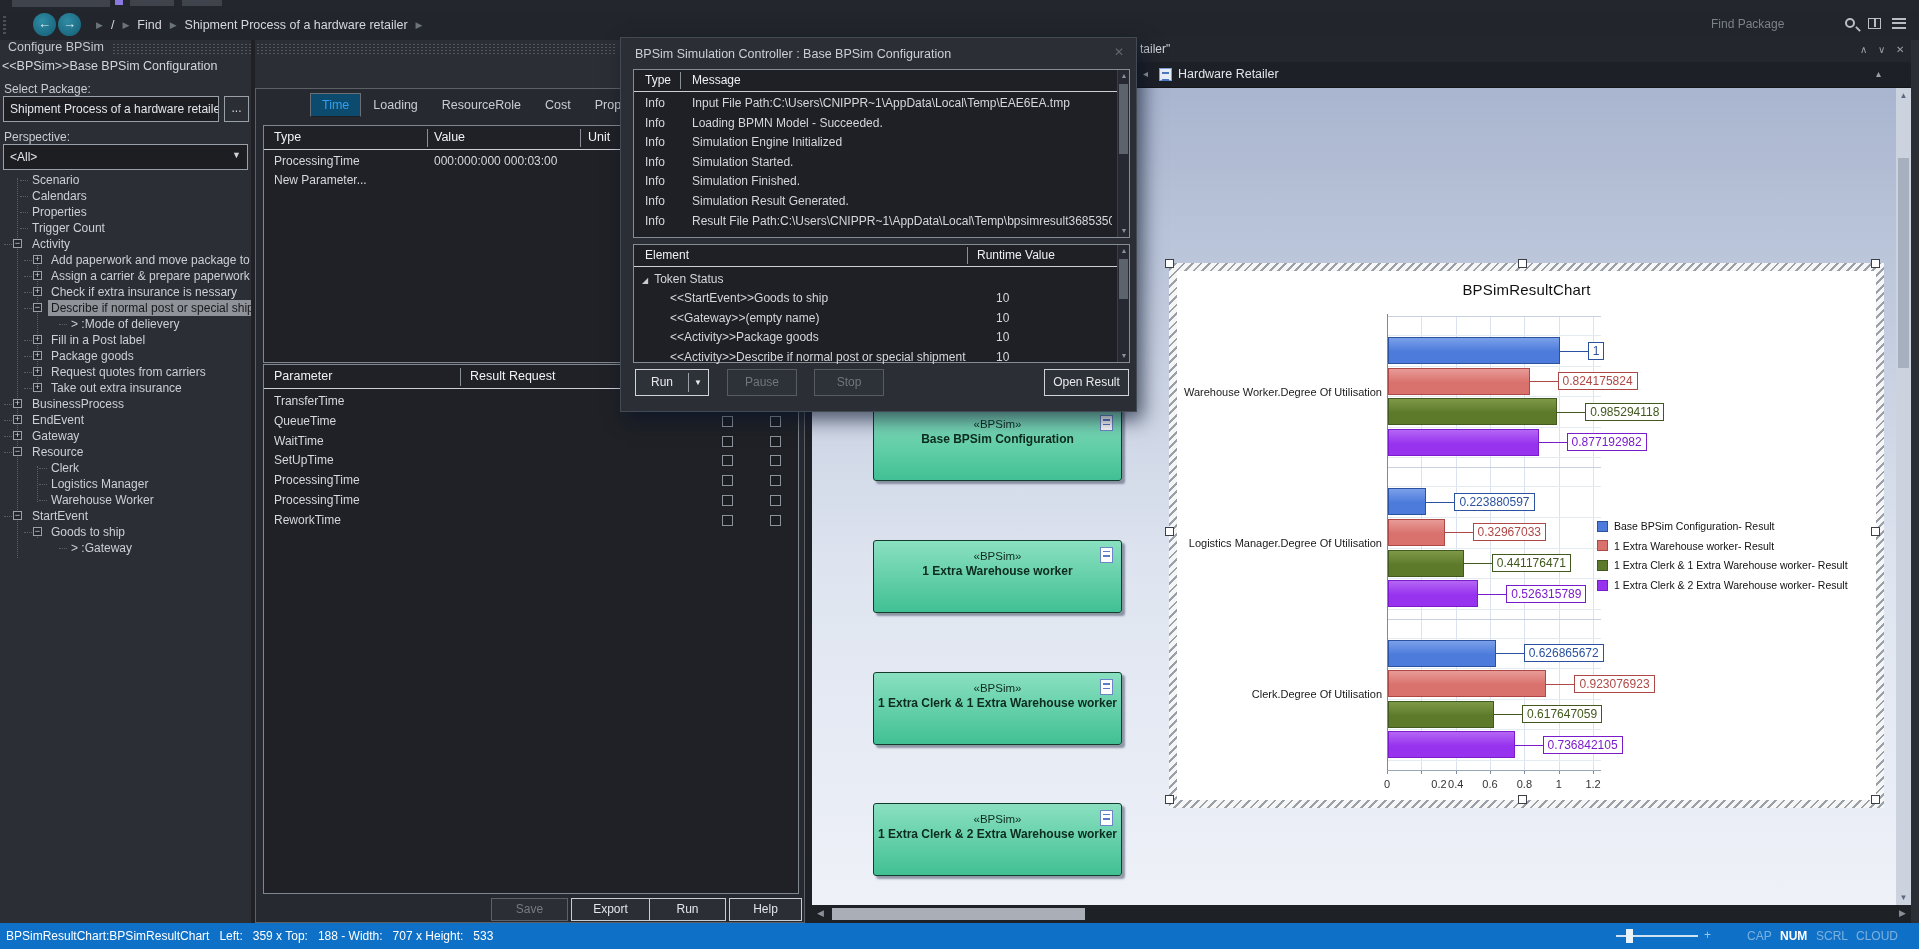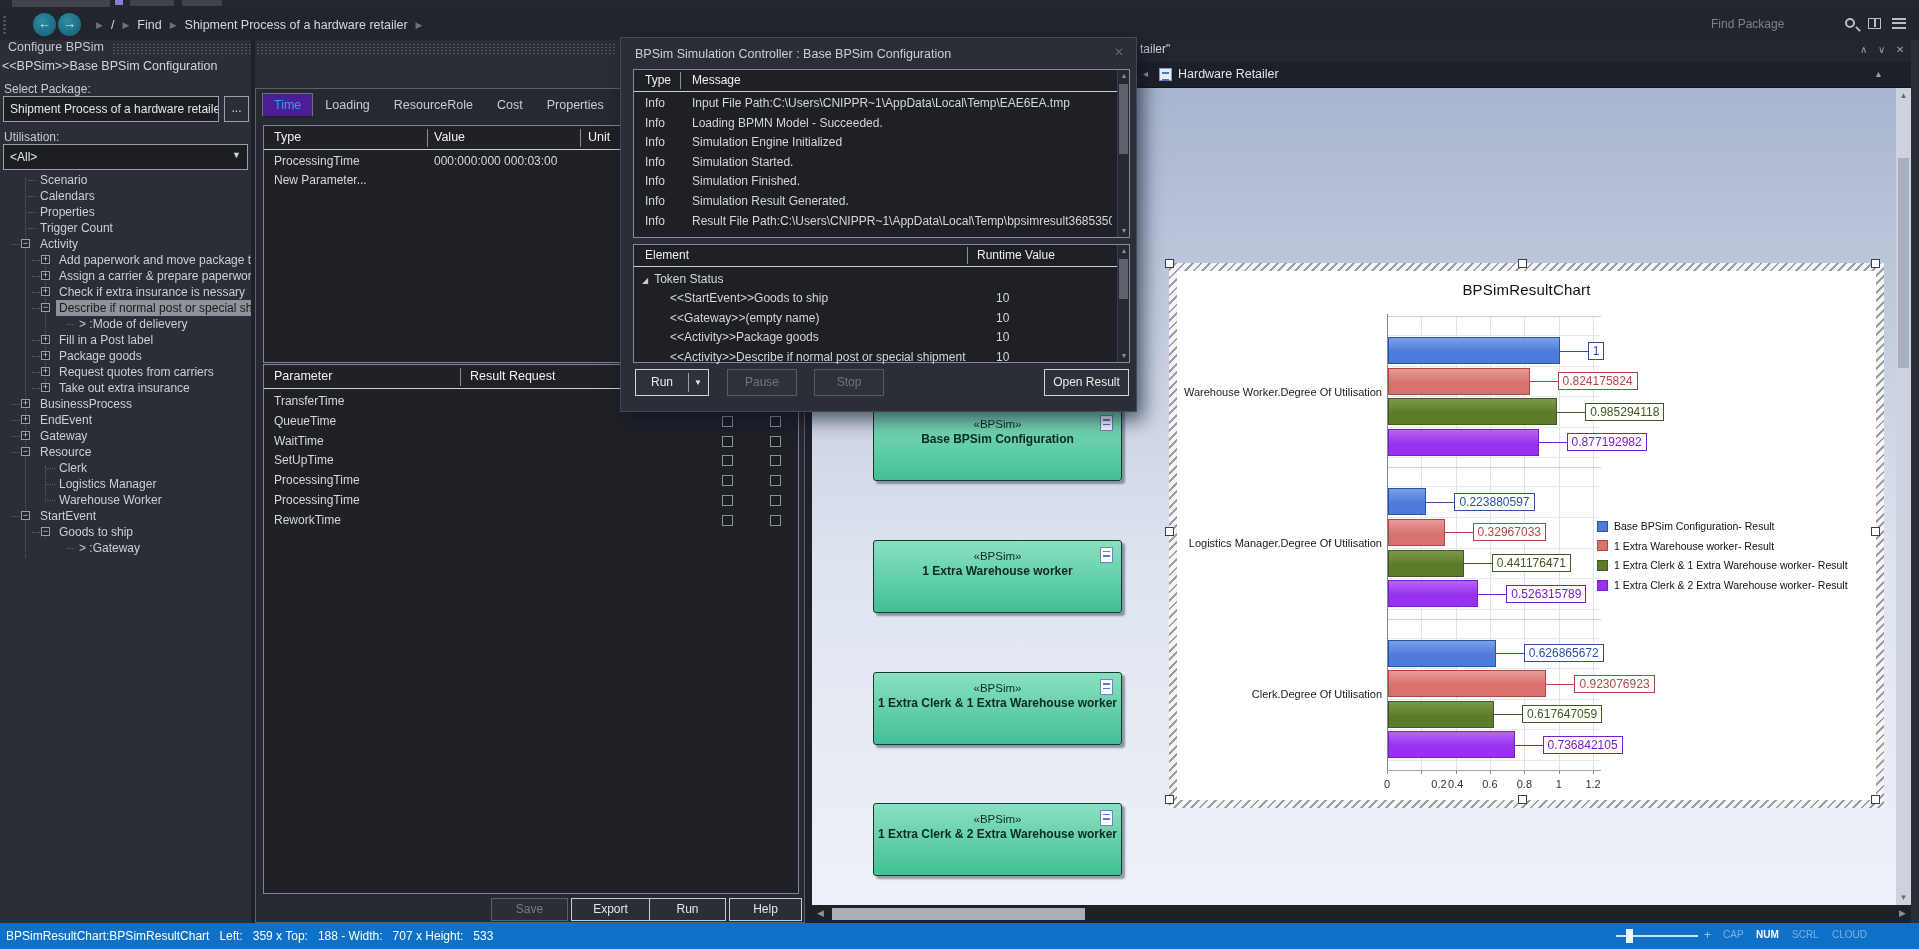--- a/index.html
+++ b/index.html
@@ -35,35 +35,35 @@
   #cfg-subtitle { left:2px; top:59px; color:#d3d6db; font-size:12.5px; }
   .fld-label { color:#c9cdd2; font-size:12px; }
   .inputbox { background:#1c1e22; border:1px solid #99a0a8; color:#e3e6ea; font-size:12px;
     line-height:24px; padding-left:6px; overflow:hidden; white-space:nowrap; }
   #browse-btn { left:224px; top:96px; width:25px; height:26px; background:#2b2e34;
     border:1px solid #99a0a8; color:#d5d8dc; text-align:center; line-height:22px; font-size:12px; }
   #perspective-select { left:3px; top:144px; width:245px; height:26px; }
   #perspective-caret { left:232px; top:150px; color:#cfd3d8; font-size:9px; }
 
   
-  #tree { left:8px; top:172px; width:251px; height:600px; overflow:hidden; }
+  #tree { left:0; top:172px; width:251px; height:600px; overflow:hidden; }
   .tree-row { position:absolute; left:0; width:251px; height:16px; line-height:16px;
     font-size:12px; color:#ccd0d5; white-space:nowrap; }
   .tree-label { padding:0 3px; }
   .tree-row.sel .tree-label { background:#8f9399; color:#17191c; }
   .twisty { position:absolute; top:3px; width:9px; height:9px; border:1px solid #9aa0a8;
     background:#24262b; color:#d6dade; font-size:9px; line-height:7px; text-align:center; }
   .stub { position:absolute; top:8px; width:8px; border-top:1px dotted #5a6066; }
   .vline { position:absolute; width:1px; border-left:1px dotted #5a6066; }
 
   
   #center-panel { left:255px; top:88px; width:550px; height:835px; background:#26292f; border:1px solid #5c6168; }
   #tabs { position:absolute; left:6px; top:4px; display:flex; }
   .tab { padding:4px 11px; font-size:12.5px; color:#c9cdd2; border:1px solid transparent; }
-  .tab.active { color:#31a0f2; background:#4c1d95; border-color:#6a6f76; border-bottom-color:#1e2126; }
+  .tab.active { color:#31a0f2; background:#0c4a6e; border-color:#6a6f76; border-bottom-color:#1e2126;margin-left:48px; }
   .dtable { position:absolute; background:#1f2126; border:1px solid #80868e; }
   .dt-head { position:absolute; left:0; top:0; right:0; height:24px; border-bottom:1px solid #ccd0d6; }
   .dt-h { position:absolute; top:4px; color:#f0f2f4; font-size:12.5px; }
   .dt-div { position:absolute; top:3px; width:1px; height:18px; background:#8a9098; }
   .dt-cell { position:absolute; color:#d5d8dd; font-size:12px; height:19px; line-height:19px; white-space:nowrap; }
   .cbx { position:absolute; width:11px; height:11px; border:1px solid #8d939b; background:#1b1d21; }
   .panel-btn { position:absolute; height:23px; background:#2b2e34; border:1px solid #c9cdd2;
     color:#e2e5e9; font-size:12px; text-align:center; line-height:21px; }
   .panel-btn.disabled { border-color:#5d626a; color:#767b83; }
 
@@ -134,21 +134,21 @@
   .conn { position:absolute; height:1px; }
   .val-label { position:absolute; transform:translateY(-50%); background:#fff; border:1px solid;
     font-size:12px; padding:1px 4px; white-space:nowrap; }
   .lg-row { position:absolute; display:flex; align-items:center; }
   .lg-sq { width:11px; height:11px; margin-right:6px; border:1px solid; }
   .lg-txt { font-size:10.5px; color:#111; white-space:nowrap; }
 
   
   #statusbar { left:0; top:923px; width:1919px; height:26px; background:#0e70c6; z-index:60; }
   #status-left { position:absolute; left:6px; top:6px; color:#fff; font-size:12px; white-space:pre; }
-  .sb-toggle { position:absolute; top:6px; font-size:10px; color:rgba(255,255,255,.45); }
+  .sb-toggle { position:absolute; top:6px; font-size:12px; color:rgba(255,255,255,.45);margin-left:24px; }
   .sb-toggle.on { color:#fff; font-weight:bold; }
   #sb-slider { position:absolute; left:1616px; top:12px; width:82px; height:2px; background:#cfe2f4; }
   #sb-thumb { position:absolute; left:10px; top:-6px; width:7px; height:14px; background:#eaf2fa; }
   #sb-plus { position:absolute; left:1704px; top:5px; color:rgba(255,255,255,.6); font-size:12px; }
 
   .splitter { background:#1f2126; }
 </style>
 </head>
 <body>
 
@@ -178,21 +178,21 @@
   <div class="tb-icon i-burger" style="left:1892px;"></div>
 </div>
 
 <div id="cfg-title" class="abs">Configure BPSim</div>
 <div id="cfg-dots" class="abs"></div>
 <div id="cfg-subtitle" class="abs">&lt;&lt;BPSim&gt;&gt;Base BPSim Configuration</div>
 
 <div class="abs fld-label" style="left:4px;top:82px;">Select Package:</div>
 <div class="abs inputbox" style="left:3px;top:96px;width:216px;height:26px;">Shipment Process of a hardware retailer</div>
 <div id="browse-btn" class="abs">...</div>
-<div class="abs fld-label" style="left:4px;top:130px;">Utilisation:</div>
+<div class="abs fld-label" style="left:4px;top:130px;">Perspective:</div>
 <div id="perspective-select" class="abs inputbox">&lt;All&gt;</div>
 <div id="perspective-caret" class="abs">▼</div>
 
 <div id="tree" class="abs">
     <div class="vline" style="left: 17px; top: 6px; height: 380px;"></div>
     <div class="vline" style="left: 37px; top: 84px; height: 134px;"></div>
     <div class="vline" style="left: 37px; top: 294px; height: 36px;"></div>
     <div class="vline" style="left: 37px; top: 358px; height: 8px;"></div>
     <div class="tree-row" style="top: 0px;">
       <div class="stub" style="left: 20px;"></div>

